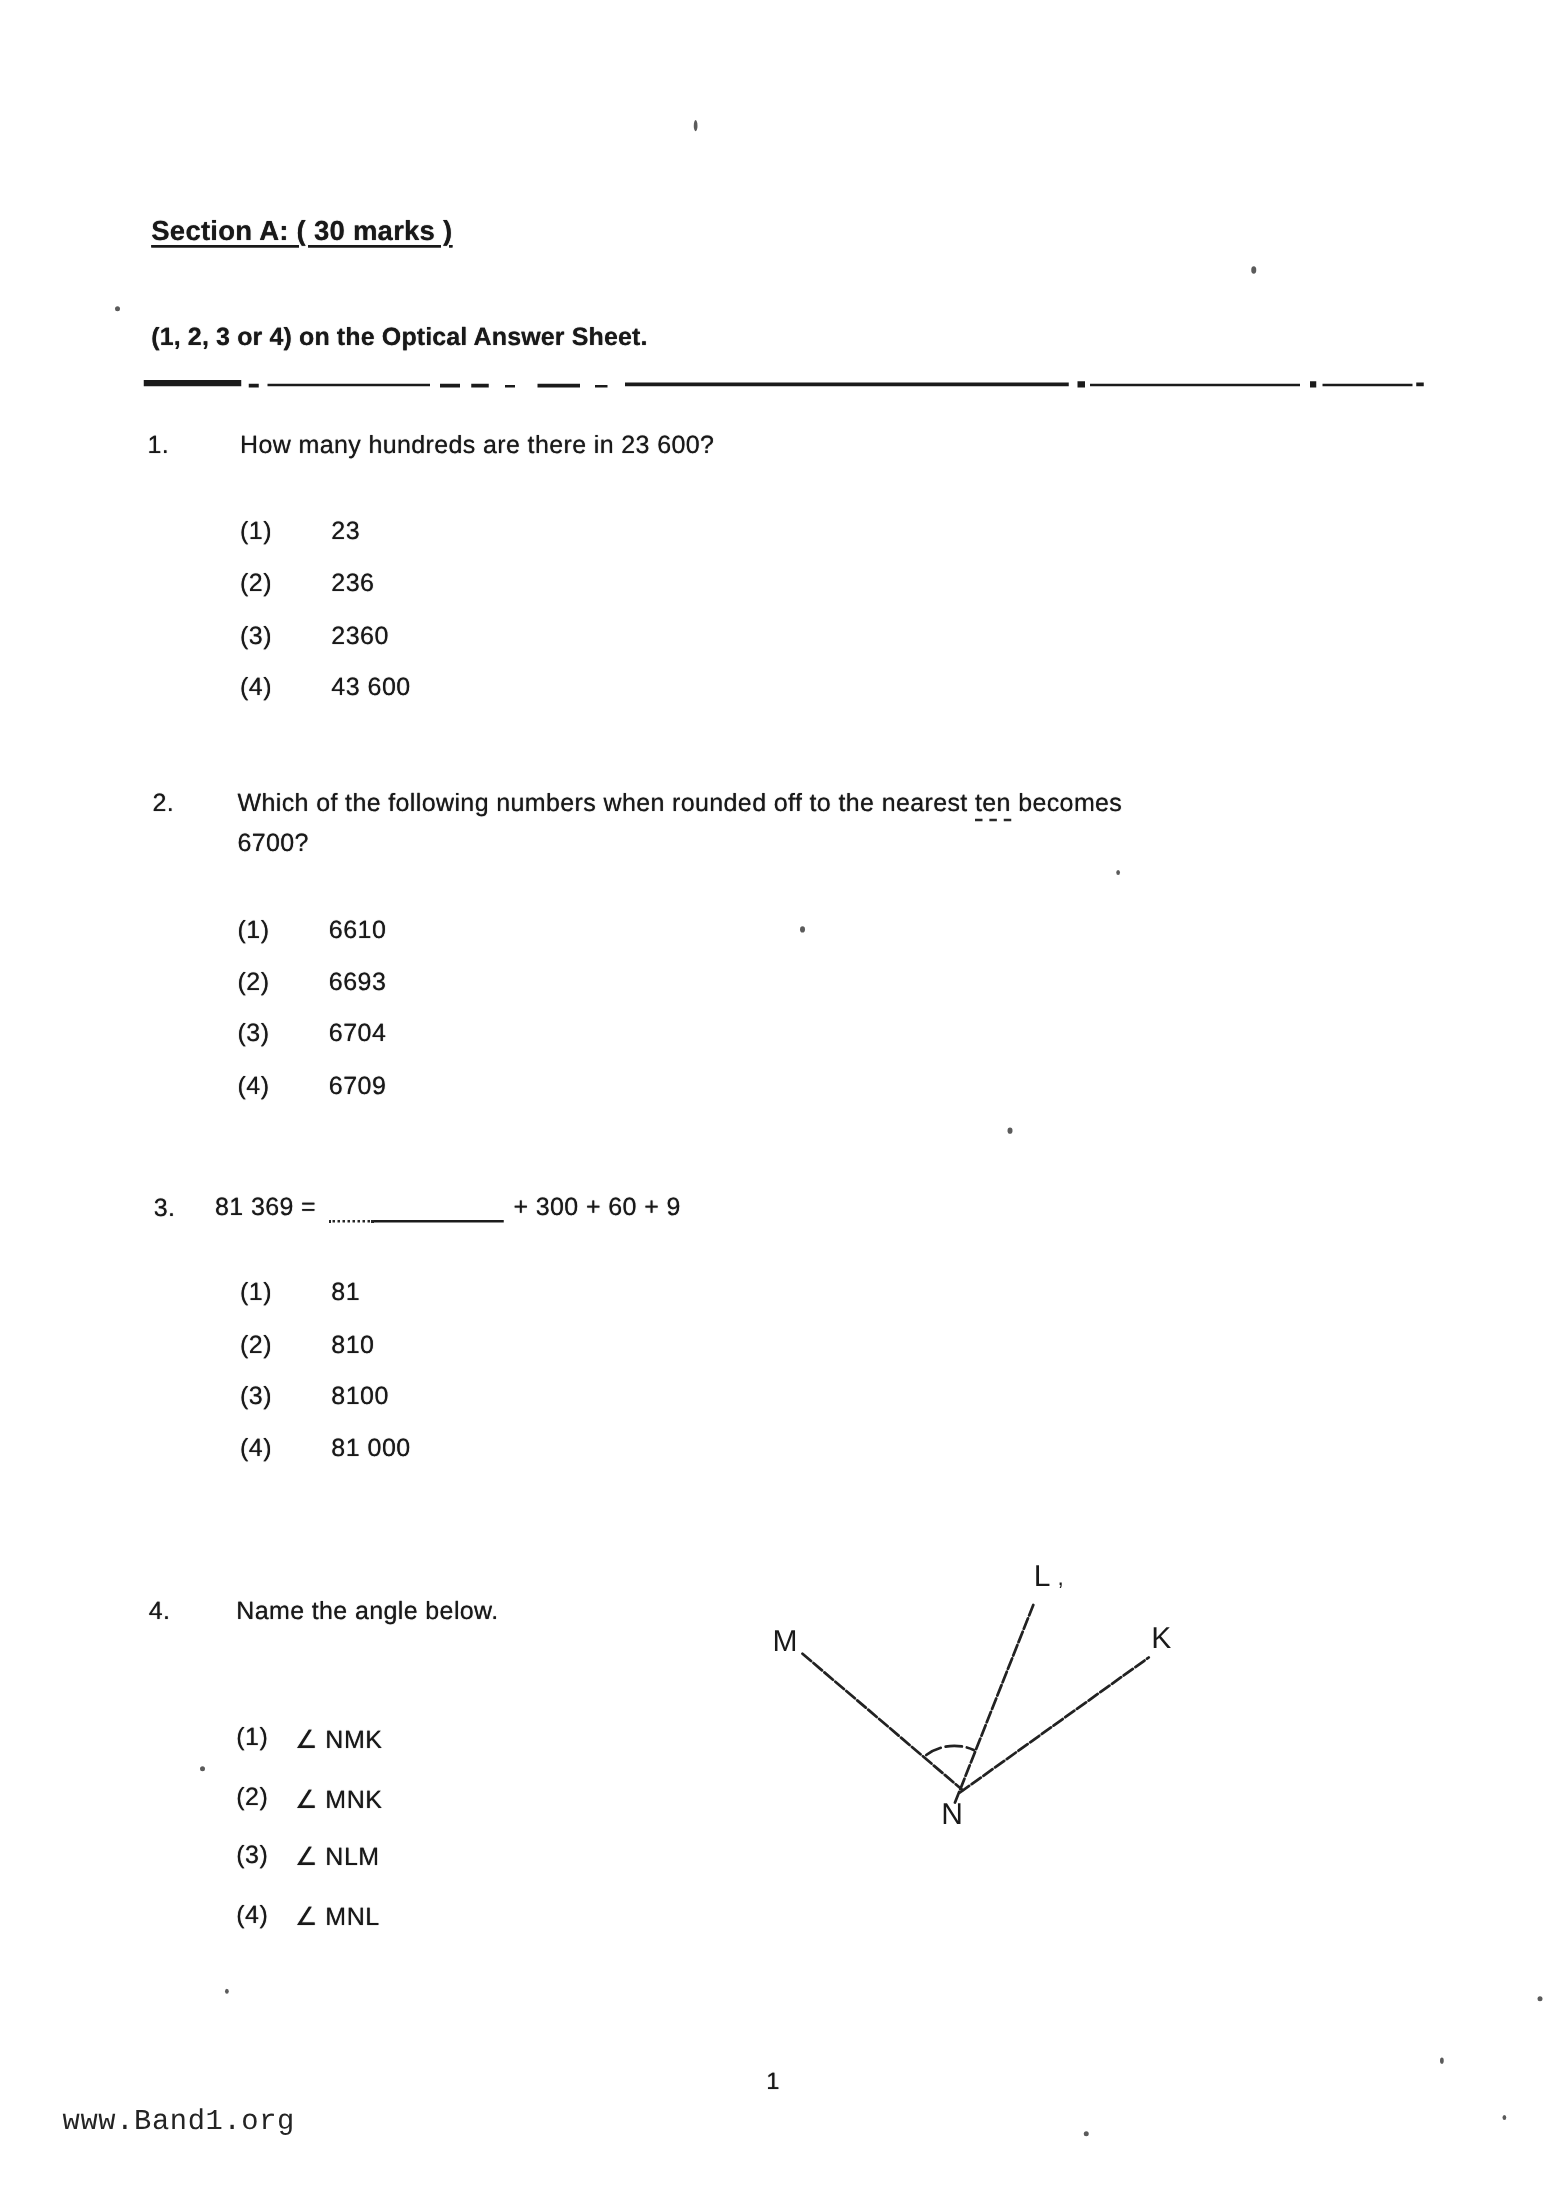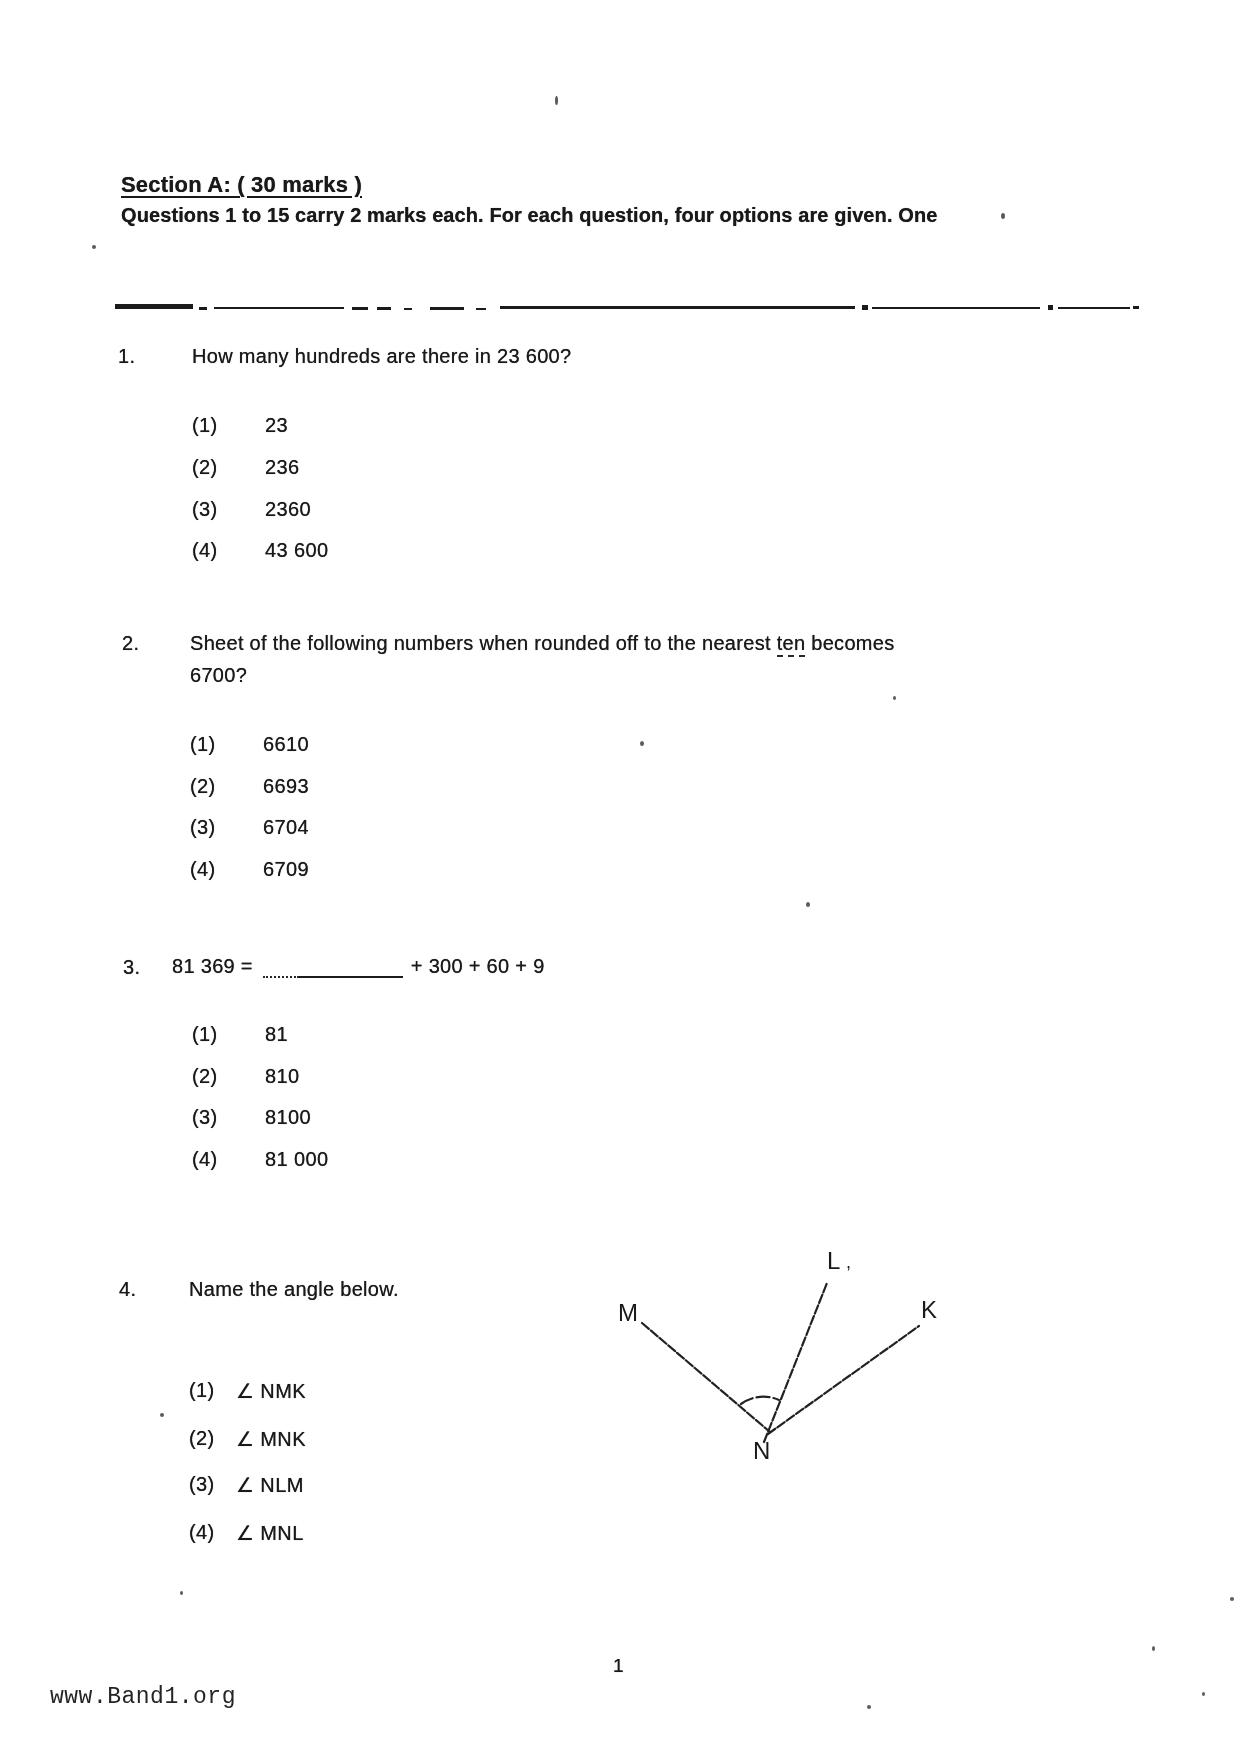--- a/index.html
+++ b/index.html
@@ -28,21 +28,21 @@
   .watermark{font-family:"Liberation Mono","DejaVu Sans Mono",monospace;
              font-size:23px;color:#262626;letter-spacing:.5px;text-align:right;}
   svg text{font-family:"Liberation Sans","DejaVu Sans",sans-serif;fill:#1c1c1c;}
 </style>
 </head>
 <body>
 
 <div class="page">
 
   <div class="abs title ink" style="left:121px;top:172px">Section A: ( 30 marks )</div>
-  <div class="abs instr ink" style="left:121px;top:204px">Questions 1 to 15 carry 2 marks each. For each question, four options are given. One</div>
+  <div class="abs instr ink" style="left:121px;top:259px">(1, 2, 3 or 4) on the Optical Answer Sheet.</div>
 
   <div>
     <div class="seg" style="left:115px;top:304px;width:78px;height:5px"></div>
     <div class="seg" style="left:199px;top:307px;width:8px;height:3px"></div>
     <div class="seg" style="left:214px;top:307px;width:130px;height:2px"></div>
     <div class="seg" style="left:352px;top:307px;width:16px;height:3px"></div>
     <div class="seg" style="left:377px;top:307px;width:14px;height:3px"></div>
     <div class="seg" style="left:404px;top:308px;width:8px;height:2px"></div>
     <div class="seg" style="left:430px;top:307px;width:34px;height:3px"></div>
     <div class="seg" style="left:476px;top:308px;width:10px;height:2px"></div>
@@ -70,21 +70,21 @@
       <span>2360</span>
     </div>
     <div class="abs opt ink" style="left:192px;top:539px">
       <span class="olabel">(4)</span>
       <span>43 600</span>
     </div>
   </div>
 
   <div>
     <div class="abs qnum ink" style="left:122px;top:632px">2.</div>
-    <div class="abs qtext ink" style="left:190px;top:632px"><span>Sheet of the following numbers when rounded off to the nearest </span><span class="dashed-u">ten</span><span> becomes</span></div>
+    <div class="abs qtext ink" style="left:190px;top:632px"><span>Which of the following numbers when rounded off to the nearest </span><span class="dashed-u">ten</span><span> becomes</span></div>
     <div class="abs qtext ink" style="left:190px;top:664px">6700?</div>
     <div class="abs opt ink" style="left:190px;top:733px">
       <span class="olabel">(1)</span>
       <span>6610</span>
     </div>
     <div class="abs opt ink" style="left:190px;top:775px">
       <span class="olabel">(2)</span>
       <span>6693</span>
     </div>
     <div class="abs opt ink" style="left:190px;top:816px">

